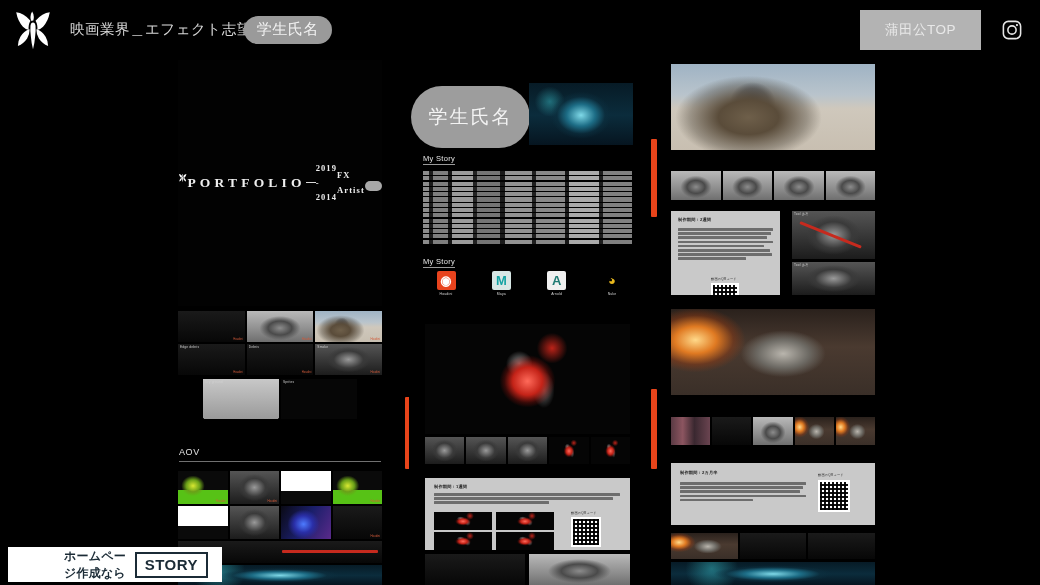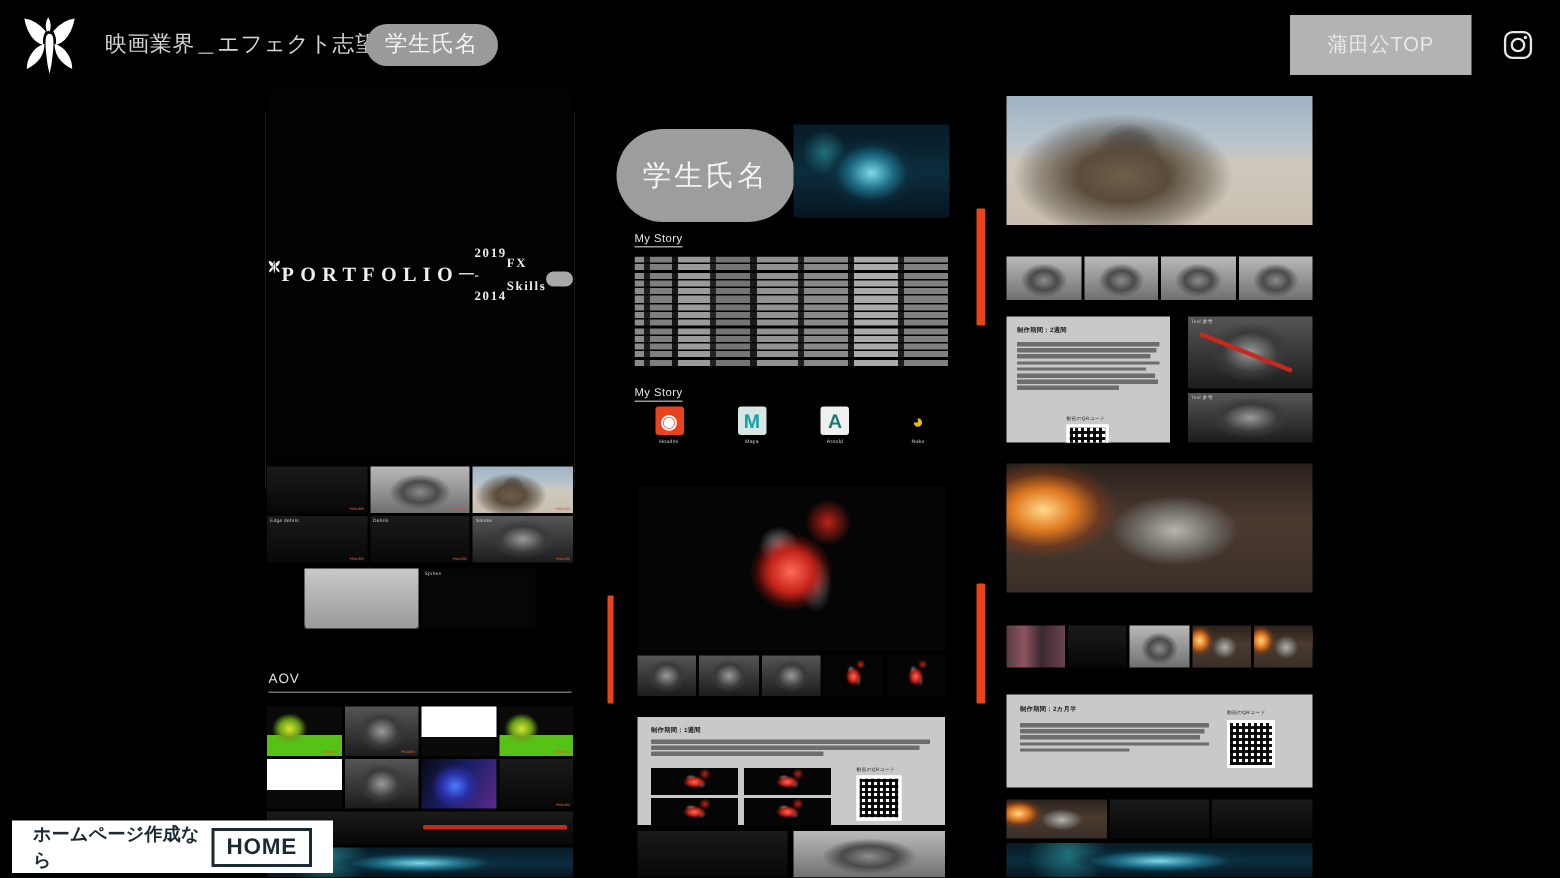--- a/index.html
+++ b/index.html
@@ -267,21 +267,21 @@
     position: absolute;
     left: 8px; bottom: 3px;
     width: 214px; height: 35px;
     background: #fff;
     display: flex; align-items: center;
     padding: 0 14px;
     z-index: 60;
   }
   .jimdo-text {
     color: #1b2b36; font-size: 12px; font-weight: 700;
-    letter-spacing: .2px; flex: 1 1 auto;
+    letter-spacing: .2px; flex: 1 1 auto; margin-left: 42px;
   }
   .jimdo-logo {
     border: 2.5px solid #1b2b36;
     color: #1b2b36;
     font-size: 15px; font-weight: 700;
     letter-spacing: .5px;
     padding: 2px 8px 3px;
   }
 
   
@@ -399,21 +399,21 @@
           <path d="M44 30 q-16 -18 -34 -20 q4 22 16 34 q6 6 14 8 q-2 -12 4 -22z"></path>
           <path d="M56 30 q16 -18 34 -20 q-4 22 -16 34 q-6 6 -14 8 q2 -12 -4 -22z"></path>
           <path d="M42 50 q-14 4 -22 18 q-6 10 -6 22 q14 -6 22 -18 q6 -10 6 -22z"></path>
           <path d="M58 50 q14 4 22 18 q6 10 6 22 q-14 -6 -22 -18 q-6 -10 -6 -22z"></path>
           <path d="M50 34 q5 0 6 8 q1 10 -1 26 q-1 14 -5 30 q-4 -16 -5 -30 q-2 -16 -1 -26 q1 -8 6 -8z"></path>
         </g>
       </svg>
       <div class="cover-title">PORTFOLIO</div>
       <div class="cover-rule"></div>
       <div class="cover-years">2019 - 2014</div>
-      <div class="cover-role">FX Skills</div>
+      <div class="cover-role">FX Artist</div>
       <div class="cover-redact"></div>
     </div>
 
     <div class="grid" style="left:1px; top:252px; width:204px; grid-template-columns:repeat(3,1fr); grid-auto-rows:31px;">
       <div class="tile art-dark">
         <span class="tile-label"></span>
         <span class="tile-wm">Houdini</span>
       </div>
       <div class="tile art-rock">
         <span class="tile-label"></span>
@@ -610,14 +610,14 @@
       <div class="tile art-mech"></div>
       <div class="tile art-dark"></div>
       <div class="tile art-dark"></div>
     </div>
     <div class="tile art-teal" style="position:absolute; left:14px; top:503px; width:204px; height:23px;"></div>
   </section>
 </div>
 
 <div class="jimdo">
   <span class="jimdo-text">ホームページ作成なら</span>
-  <span class="jimdo-logo">HOME</span>
+  <span class="jimdo-logo">STORY</span>
 </div>
 
 </body></html>

